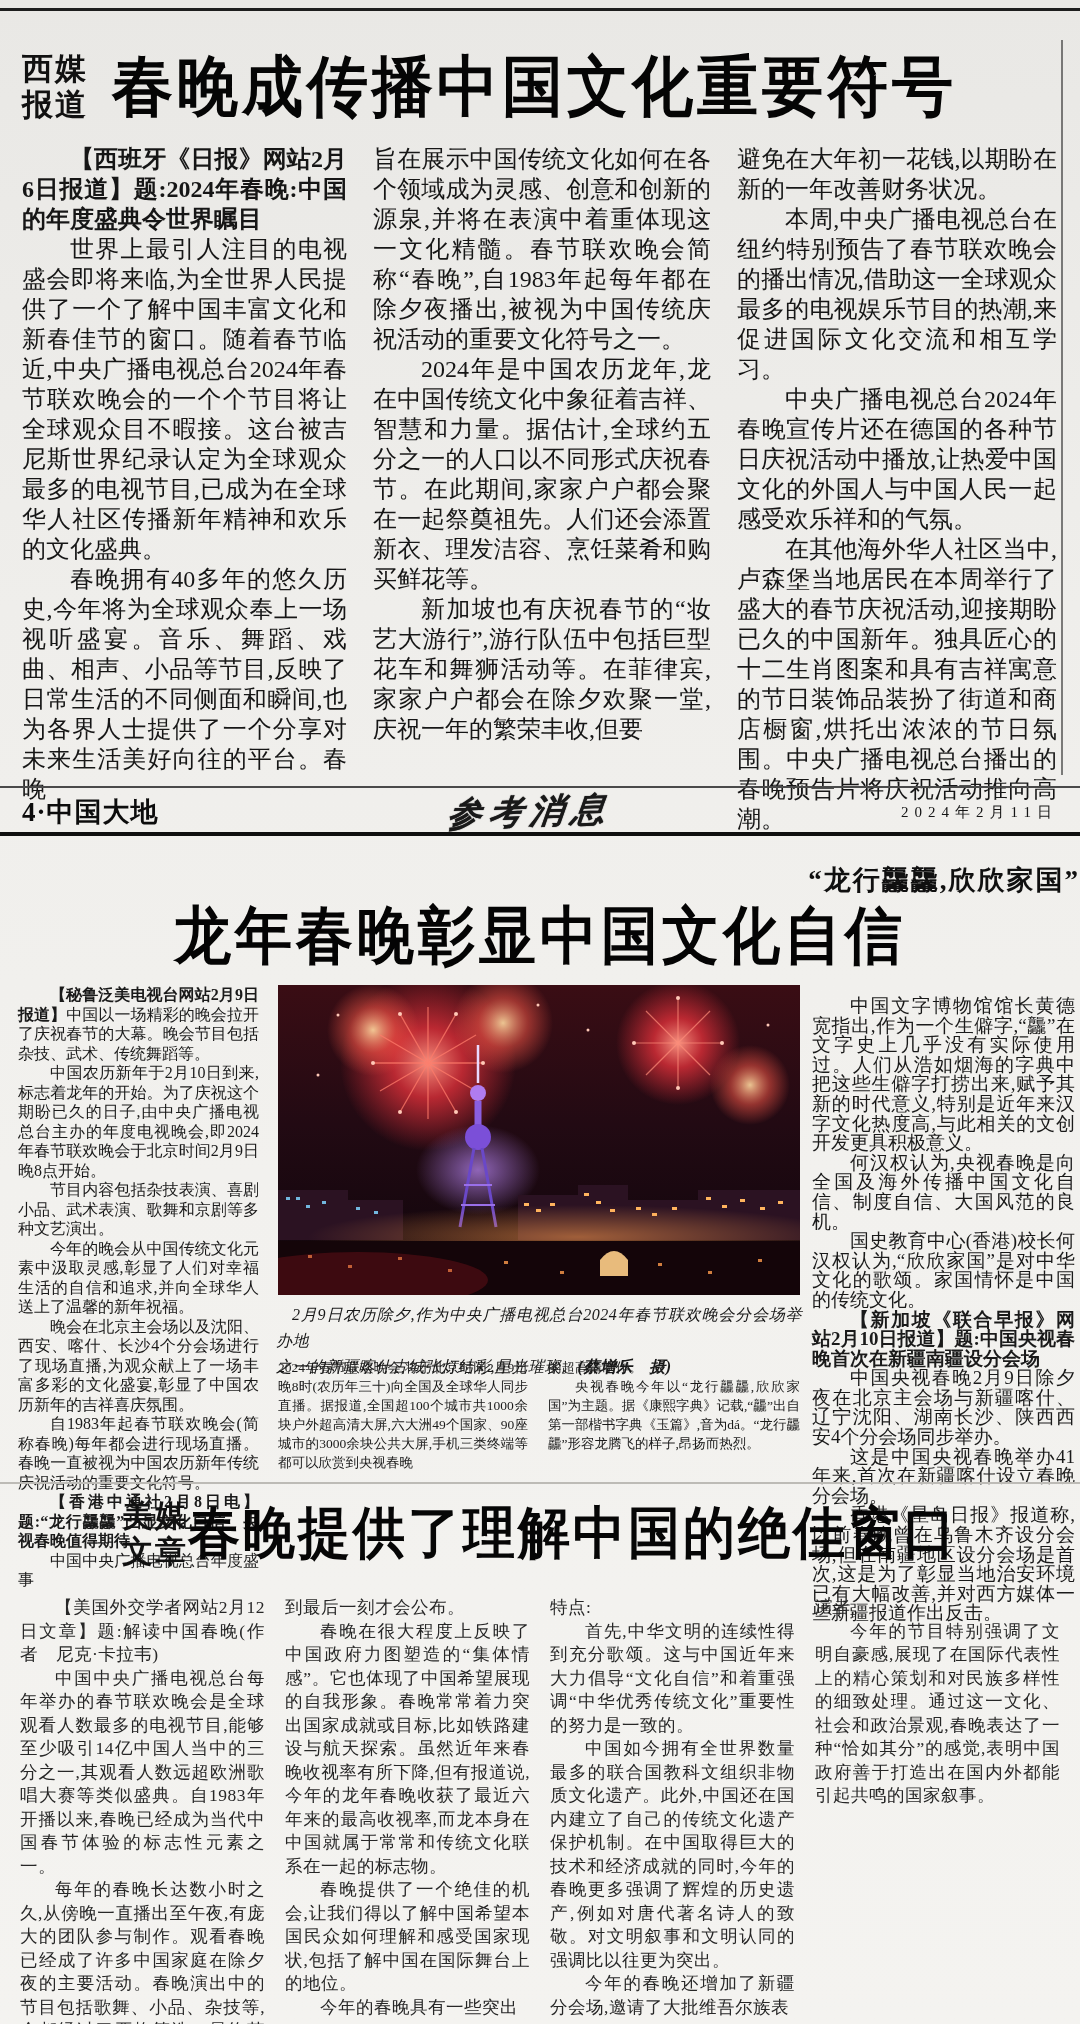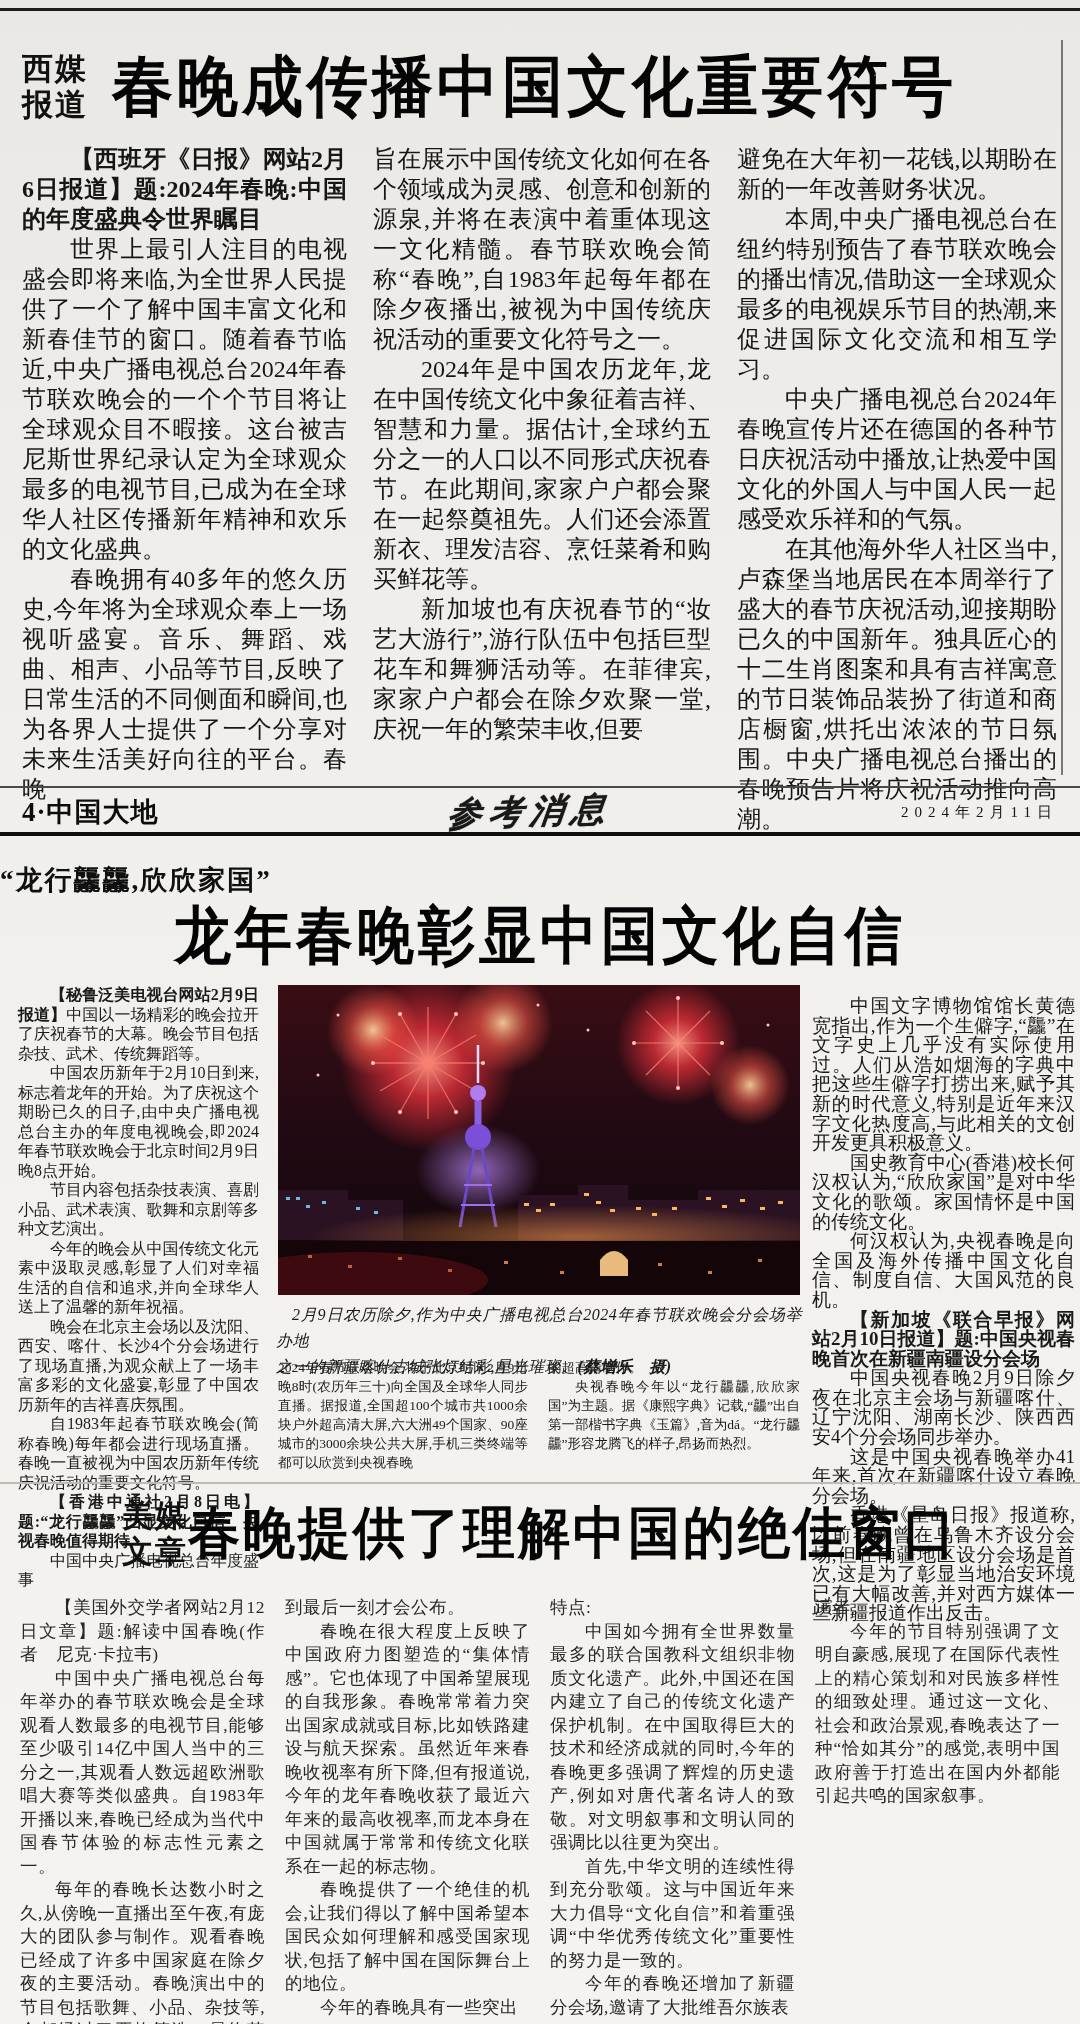--- a/index.html
+++ b/index.html
@@ -26,21 +26,21 @@
   .mast-rule-top{position:absolute;left:0;top:786px;width:1080px;height:2px;background:#4a4a4a;}
   .masthead{position:absolute;left:22px;top:792px;width:1036px;height:40px;
             display:flex;align-items:center;justify-content:space-between;}
   .sec-name{font-size:27px;font-weight:700;color:#0c0c0c;letter-spacing:1px;}
   .paper-name{font-size:34px;font-weight:700;font-style:italic;letter-spacing:7px;color:#191919;
               transform:skewX(-8deg) rotate(-2deg);text-shadow:0 0 1px #191919;}
   .mast-date{font-size:15px;letter-spacing:6px;color:#151515;}
   .mast-rule-bot{position:absolute;left:0;top:832px;width:1080px;height:4px;background:#0f0f0f;}
 
   
-  .main-kicker{position:absolute;left:0;top:862px;width:1080px;text-align:left;
+  .main-kicker{position:absolute;left:0;top:862px;width:1080px;text-align:right;
                font-size:27px;font-weight:700;color:#101010;letter-spacing:2px;}
   .main-headline{position:absolute;left:0;top:898px;width:1080px;text-align:center;
                  font-size:57px;font-weight:900;letter-spacing:4px;color:#040404;
                  transform:scaleY(1.1);}
   .m-left{position:absolute;left:18px;top:985px;width:241px;font-size:16px;line-height:19.5px;
           text-align:justify;color:#1a1a1a;}
   .m-right{position:absolute;left:812px;top:996px;width:263px;font-size:19px;line-height:19.6px;
            text-align:justify;color:#1a1a1a;}
   .photo-wrap{position:absolute;left:278px;top:985px;width:522px;height:310px;background:#140810;
               box-shadow:0 0 0 1px #555 inset;}
@@ -266,22 +266,22 @@
   <div class="m-subA">
     <p class="para cont">2024年春节联欢晚会,将于北京时间2月9日晚8时(农历年三十)向全国及全球华人同步直播。据报道,全国超100个城市共1000余块户外超高清大屏,六大洲49个国家、90座城市的3000余块公共大屏,手机三类终端等都可以欣赏到央视春晚</p>
   </div>
   <div class="m-subB">
     <p class="para cont">的超高清制作。</p>
     <p class="para">央视春晚今年以“龙行龘龘,欣欣家国”为主题。据《康熙字典》记载,“龘”出自第一部楷书字典《玉篇》,音为dá。“龙行龘龘”形容龙腾飞的样子,昂扬而热烈。</p>
   </div>
 
   <div class="m-right">
     <p class="para">中国文字博物馆馆长黄德宽指出,作为一个生僻字,“龘”在文字史上几乎没有实际使用过。人们从浩如烟海的字典中把这些生僻字打捞出来,赋予其新的时代意义,特别是近年来汉字文化热度高,与此相关的文创开发更具积极意义。</p>
+    <p class="para">何汉权认为,央视春晚是向全国及海外传播中国文化自信、制度自信、大国风范的良机。</p>
     <p class="para">国史教育中心(香港)校长何汉权认为,“欣欣家国”是对中华文化的歌颂。家国情怀是中国的传统文化。</p>
-    <p class="para">何汉权认为,央视春晚是向全国及海外传播中国文化自信、制度自信、大国风范的良机。</p>
     <p class="para"><span class="lead">【新加坡《联合早报》网站2月10日报道】题:中国央视春晚首次在新疆南疆设分会场</span></p>
     <p class="para">中国央视春晚2月9日除夕夜在北京主会场与新疆喀什、辽宁沈阳、湖南长沙、陕西西安4个分会场同步举办。</p>
     <p class="para">这是中国央视春晚举办41年来,首次在新疆喀什设立春晚分会场。</p>
     <p class="para">香港《星岛日报》报道称,以前春晚曾在乌鲁木齐设分会场,但在南疆地区设分会场是首次,这是为了彰显当地治安环境已有大幅改善,并对西方媒体一些新疆报道作出反击。</p>
   </div>
 
   <div class="sec-div"></div>
 
   <div class="bot-head">
     <div class="kicker-box">
@@ -298,22 +298,22 @@
       <p class="para">每年的春晚长达数小时之久,从傍晚一直播出至午夜,有庞大的团队参与制作。观看春晚已经成了许多中国家庭在除夕夜的主要活动。春晚演出中的节目包括歌舞、小品、杂技等,全都经过了严格筛选。最终节目单直</p>
     </div>
     <div class="bot-col">
       <p class="para cont">到最后一刻才会公布。</p>
       <p class="para">春晚在很大程度上反映了中国政府力图塑造的“集体情感”。它也体现了中国希望展现的自我形象。春晚常常着力突出国家成就或目标,比如铁路建设与航天探索。虽然近年来春晚收视率有所下降,但有报道说,今年的龙年春晚收获了最近六年来的最高收视率,而龙本身在中国就属于常常和传统文化联系在一起的标志物。</p>
       <p class="para">春晚提供了一个绝佳的机会,让我们得以了解中国希望本国民众如何理解和感受国家现状,包括了解中国在国际舞台上的地位。</p>
       <p class="para">今年的春晚具有一些突出</p>
     </div>
     <div class="bot-col">
       <p class="para cont">特点:</p>
+      <p class="para">首先,中华文明的连续性得到充分歌颂。这与中国近年来大力倡导“文化自信”和着重强调“中华优秀传统文化”重要性的努力是一致的。</p>
       <p class="para">中国如今拥有全世界数量最多的联合国教科文组织非物质文化遗产。此外,中国还在国内建立了自己的传统文化遗产保护机制。在中国取得巨大的技术和经济成就的同时,今年的春晚更多强调了辉煌的历史遗产,例如对唐代著名诗人的致敬。对文明叙事和文明认同的强调比以往更为突出。</p>
-      <p class="para">首先,中华文明的连续性得到充分歌颂。这与中国近年来大力倡导“文化自信”和着重强调“中华优秀传统文化”重要性的努力是一致的。</p>
       <p class="para">今年的春晚还增加了新疆分会场,邀请了大批维吾尔族表</p>
     </div>
     <div class="bot-col">
       <p class="para cont">演者。</p>
       <p class="para">今年的节目特别强调了文明自豪感,展现了在国际代表性上的精心策划和对民族多样性的细致处理。通过这一文化、社会和政治景观,春晚表达了一种“恰如其分”的感觉,表明中国政府善于打造出在国内外都能引起共鸣的国家叙事。</p>
     </div>
   </div>
 
 </div>
 

